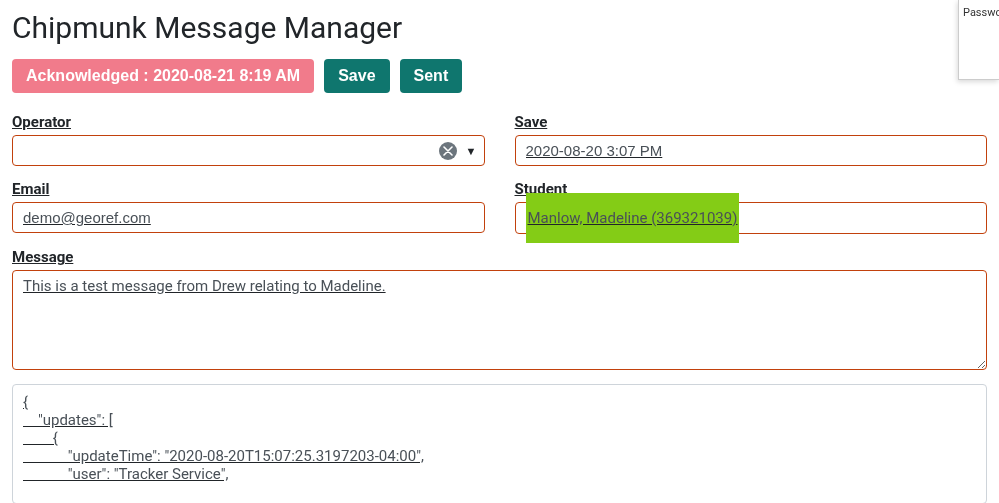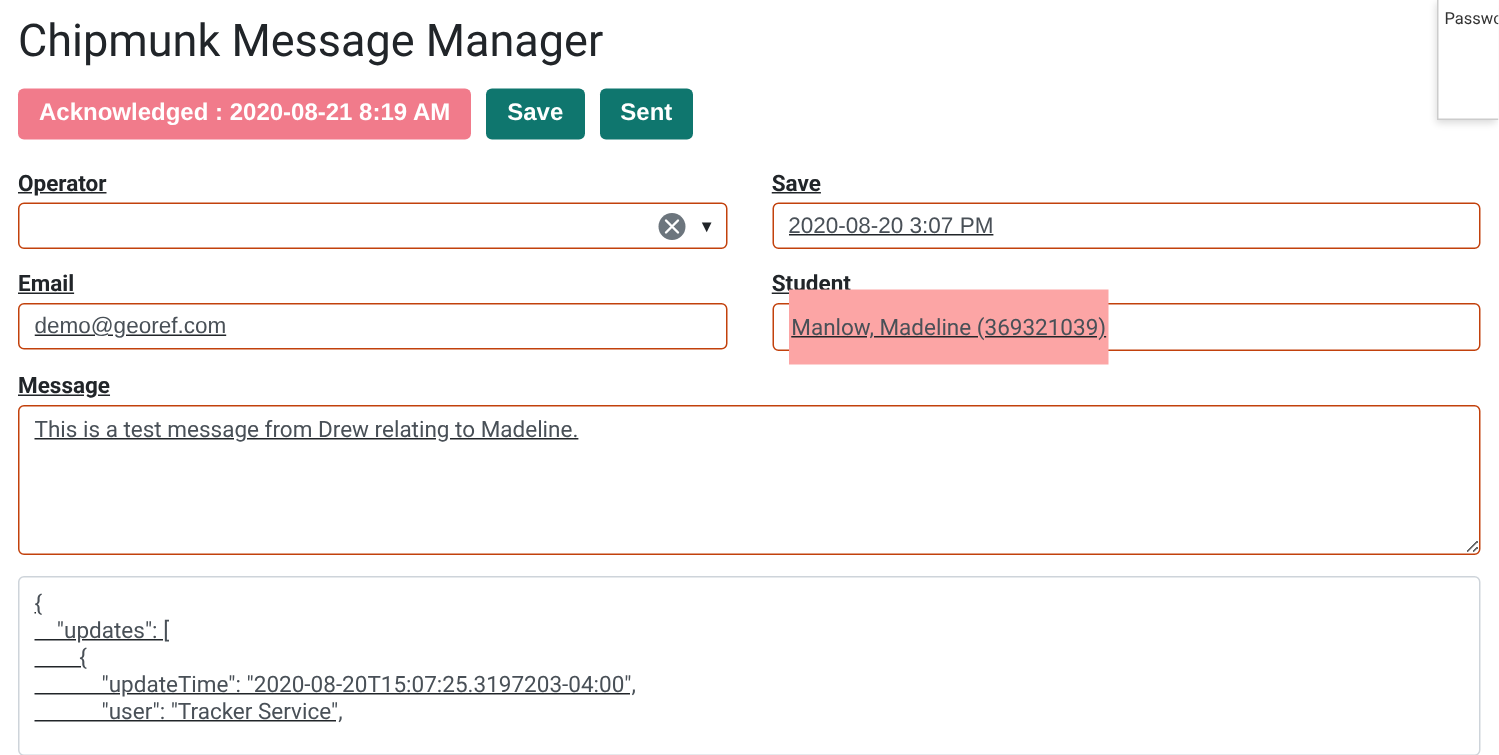--- a/index.html
+++ b/index.html
@@ -89,21 +89,21 @@
     .caret-icon {
       position: absolute;
       right: 8px;
       top: 50%;
       transform: translateY(-50%);
       cursor: pointer;
       font-size: 11px;
       color: #212529;
     }
     .highlight {
-      background: #fca5a5;
+      background: #84cc16;
       padding: 16px 2px;
     }
     textarea.text-input {
       resize: vertical;
       min-height: 100px;
       font-family: inherit;
     }
     .additional-box {
       width: 100%;
       border: 1px solid #ced4da;

